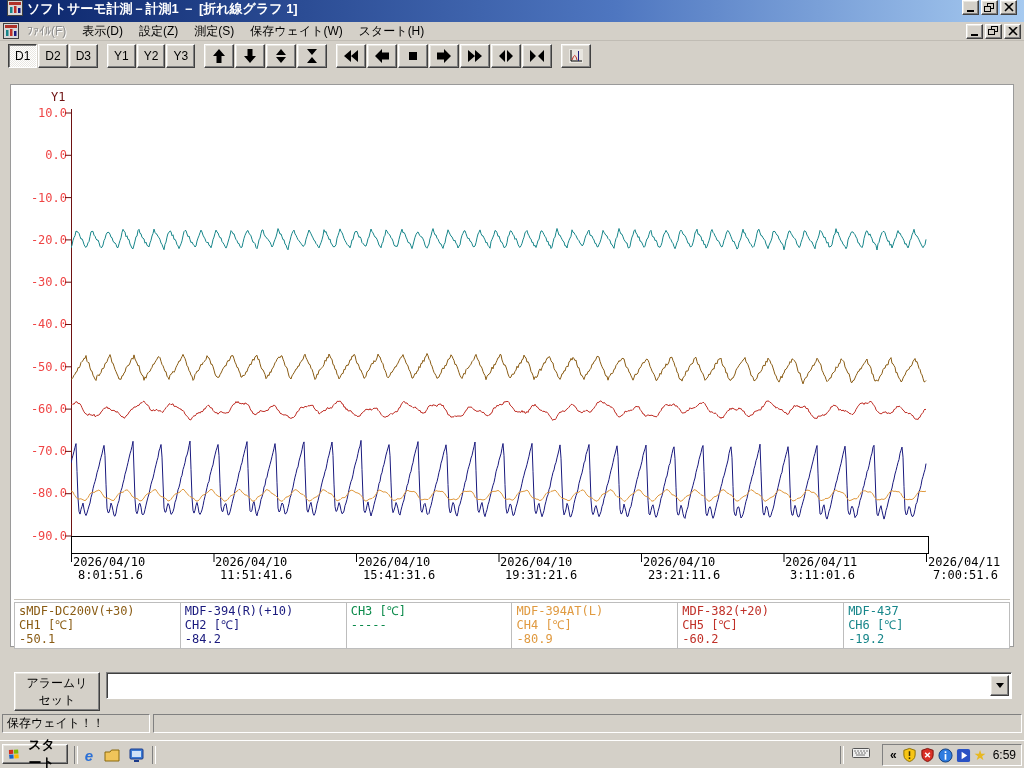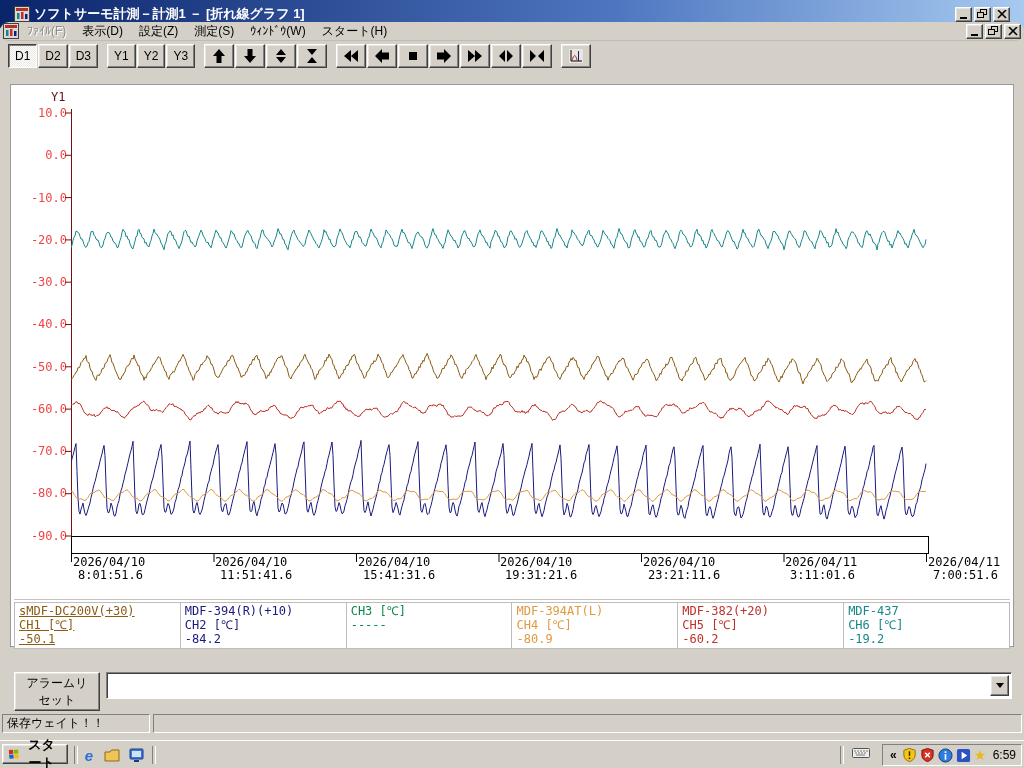--- a/index.html
+++ b/index.html
@@ -8,47 +8,47 @@
   .window{position:absolute;left:0;top:0;width:1024px;height:740px;background:#d4d0c8;}
 
   
   .raised{background:#d4d0c8;border:1px solid;border-color:#ffffff #404040 #404040 #ffffff;box-shadow:inset -1px -1px 0 #808080,inset 1px 1px 0 #e8e6e0;}
   .sunken{border:1px solid;border-color:#808080 #ffffff #ffffff #808080;}
   .pressed{background-color:#e9e7e2;border:1px solid;border-color:#404040 #ffffff #ffffff #404040;box-shadow:inset 1px 1px 0 #808080;
     background-image:linear-gradient(45deg,#ffffff 25%,transparent 25%,transparent 75%,#ffffff 75%),linear-gradient(45deg,#ffffff 25%,transparent 25%,transparent 75%,#ffffff 75%);
     background-size:2px 2px;background-position:0 0,1px 1px;}
 
   
-  .titlebar{position:absolute;left:0;top:0;width:100%;height:28px;background:linear-gradient(to right,#0a246a,#4e76c0 60%,#a6caf0);display:flex;align-items:center;padding:0 14px;box-sizing:border-box;}
+  .titlebar{position:absolute;left:0;top:0;width:100%;height:28px;background:linear-gradient(to right,#0a246a,#4e76c0 60%,#a6caf0);display:flex;align-items:flex-start;padding:0 7px;box-sizing:border-box;}
   .titlebar .title{color:#ffffff;font-weight:bold;font-size:13px;margin-left:4px;flex:1;white-space:nowrap;overflow:hidden;}
   .winbtns{display:flex;gap:2px;}
   .winbtn{width:17px;height:15px;display:flex;align-items:center;justify-content:center;padding:0;}
 
   
-  .menubar{position:absolute;left:0;top:22px;width:100%;height:19px;background:#d4d0c8;display:flex;align-items:center;padding:0 3px;box-sizing:border-box;border-bottom:1px solid #c0bcb4;border-radius:9px;}
+  .menubar{position:absolute;left:0;top:22px;width:100%;height:19px;background:#d4d0c8;display:flex;align-items:center;padding:0 3px;box-sizing:border-box;border-bottom:1px solid #c0bcb4;}
   .menu-item{padding:2px 8px;color:#000;white-space:nowrap;}
   .menu-item.disabled{color:#8c8c8c;text-shadow:1px 1px 0 #ffffff;}
   .menubar .spacer{flex:1;}
 
   
   .toolbar{position:absolute;left:0;top:41px;width:100%;height:30px;background:#d4d0c8;display:flex;align-items:center;}
   .tbtn{height:24px;min-width:25px;display:flex;align-items:center;justify-content:center;font-size:12px;color:#000;margin-right:1px;box-sizing:border-box;}
   .tbtn svg{display:block;}
   .tgap{width:8px;}
 
   
   .graph-panel{position:absolute;left:10px;top:84px;width:1004px;height:563px;background:#ffffff;border:1px solid #9a9a9a;box-sizing:border-box;}
   .mono{font-family:"DejaVu Sans Mono","Liberation Mono",monospace;}
   .ylab{position:absolute;left:0;width:56px;text-align:right;font-size:12px;color:#ef4444;line-height:16px;}
   .y1lab{position:absolute;left:40px;top:5px;font-size:12px;color:#6e1212;}
   .xlab{position:absolute;font-size:12px;color:#000;line-height:13px;white-space:nowrap;}
   .xlab .t{text-indent:5px;}
   .legend{position:absolute;left:3px;top:514px;width:996px;height:47px;display:flex;border-top:1px solid #c8c4bc;padding-top:2px;}
   .lcell{flex:1;border:1px solid #bdbdbd;margin-left:-1px;background:#fff;padding:1px 4px;box-sizing:border-box;font-size:12px;line-height:14px;overflow:hidden;white-space:nowrap;}
-  .lcell:first-child{margin-left:0;text-decoration:underline;}
+  .lcell:first-child{margin-left:0;}
 
   
   .alarm-btn{position:absolute;left:14px;top:672px;width:86px;height:39px;font-size:12px;display:flex;align-items:center;justify-content:center;}
   .combo{position:absolute;left:106px;top:672px;width:906px;height:27px;background:#ffffff;box-sizing:border-box;box-shadow:inset 1px 1px 0 #404040;}
   .combo-arrow{position:absolute;right:2px;top:2px;bottom:2px;width:17px;display:flex;align-items:center;justify-content:center;}
   .combo-arrow .tri{width:0;height:0;border-left:4px solid transparent;border-right:4px solid transparent;border-top:5px solid #000;}
   .combo-value{position:absolute;left:4px;top:5px;font-size:12px;}
 
   
   .statusbar{position:absolute;left:0;top:711px;width:100%;height:25px;background:#d4d0c8;}
@@ -106,21 +106,21 @@
         <rect x="0.5" y="0.5" width="15" height="15" fill="#d8d8d8" stroke="#404040"></rect>
         <rect x="2" y="2" width="12" height="3" fill="#b0332a"></rect>
         <rect x="3" y="7" width="2.5" height="6" fill="#17868a"></rect>
         <rect x="7" y="6" width="2.5" height="7" fill="#c03028"></rect>
         <rect x="11" y="8" width="2.5" height="5" fill="#1a1a7e"></rect>
       </svg>
       <span class="menu-item disabled">ﾌｧｲﾙ(F)</span>
       <span class="menu-item">表示(D)</span>
       <span class="menu-item">設定(Z)</span>
       <span class="menu-item">測定(S)</span>
-      <span class="menu-item">ｳｨﾝﾄﾞｳ(W)</span>
+      <span class="menu-item">保存ウェイト(W)</span>
       <span class="menu-item">スタート(H)</span>
       <span class="spacer"></span>
       <div class="winbtns">
         <button class="winbtn raised">
             <svg width="10" height="9" viewBox="0 0 10 9">
               <rect x="1" y="7" width="7" height="2" fill="#000"></rect>
             </svg>
           </button>
         <button class="winbtn raised">
             <svg width="11" height="10" viewBox="0 0 11 10">

